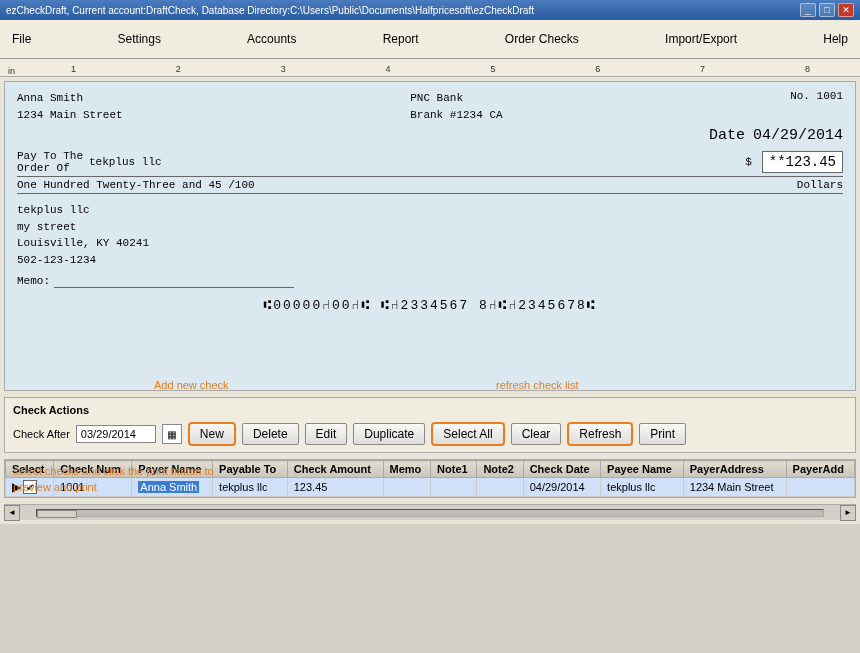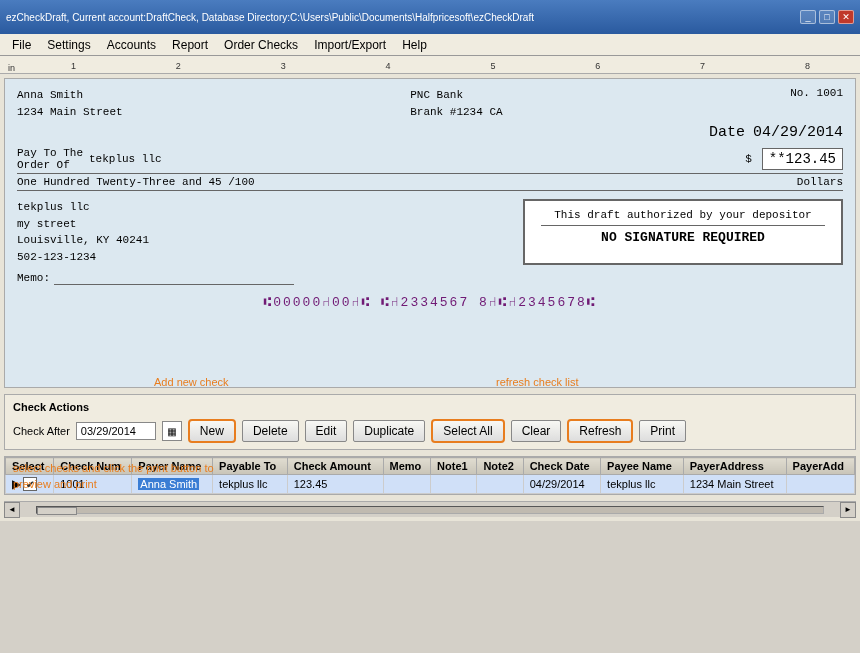--- a/index.html
+++ b/index.html
@@ -2,21 +2,21 @@
 <html><head>
   <meta charset="utf-8">
   <style>
     * { box-sizing: border-box; margin: 0; padding: 0; }
     body { font-family: 'Segoe UI', Tahoma, sans-serif; font-size: 12px; background: #d4d0c8; width: 860px; height: 653px; overflow: hidden; }
 
     
     .title-bar {
       background: linear-gradient(to bottom, #4a7cbf, #2a5a9f);
       color: white;
-      height: 34px;
+      height: 20px;
       display: flex;
       align-items: center;
       justify-content: space-between;
       padding: 8px 6px;
       font-size: 11px;
     }
     .title-bar-buttons { display: flex; gap: 3px; }
     .title-btn {
       width: 16px; height: 14px;
       border: 1px solid rgba(255,255,255,0.5);
@@ -24,24 +24,25 @@
       display: flex; align-items: center; justify-content: center;
       font-size: 9px; color: white; cursor: pointer;
       background: rgba(255,255,255,0.15);
     }
     .title-btn.close { background: #c0392b; }
 
     
     .menu-bar {
       background: #f0ece0;
       border-bottom: 1px solid #999;
-      height: 22px;
+      height: 39px;
       display: flex;
       align-items: center;
       padding: 0 4px;
+      justify-content: space-between;
     }
     .menu-item {
       padding: 2px 8px;
       cursor: pointer;
       font-size: 12px;
       color: #000;
     }
 
     
     .ruler {
@@ -150,21 +151,21 @@
       flex: 0 0 240px;
       height: 14px;
     }
 
     .check-micr {
       font-family: 'Courier New', monospace;
       font-size: 13px;
       text-align: center;
       margin-top: 10px;
       letter-spacing: 2px;
-      color: #701a75;
+      color: #000000;
     }
 
     
     .check-actions {
       background: #f0ece0;
       border: 1px solid #aaa;
       padding: 6px 8px;
     }
     .check-actions-title {
       font-size: 11px;
@@ -355,25 +356,20 @@
       <span>One Hundred  Twenty-Three  and 45 /100</span>
       <span>Dollars</span>
     </div>
 
     <div class="check-middle-row">
       <div class="check-payee-addr">
         <div>tekplus llc</div>
         <div>my street</div>
         <div>Louisville, KY 40241</div>
         <div>502-123-1234</div>
-      </div>
-      <div class="check-nosig-box">
-        <div class="line1">This draft authorized by your depositor</div>
-        <div style="border-top:1px solid #666; margin:4px 0;"></div>
-        <div class="line2">NO SIGNATURE REQUIRED</div>
       </div>
     </div>
 
     <div class="check-memo-row">
       <span>Memo:</span>
       <div class="check-memo-line"></div>
     </div>
 
     <div class="check-micr">⑆00000⑁00⑁⑆  ⑆⑁2334567 8⑁⑆⑁2345678⑆</div>
   </div>

